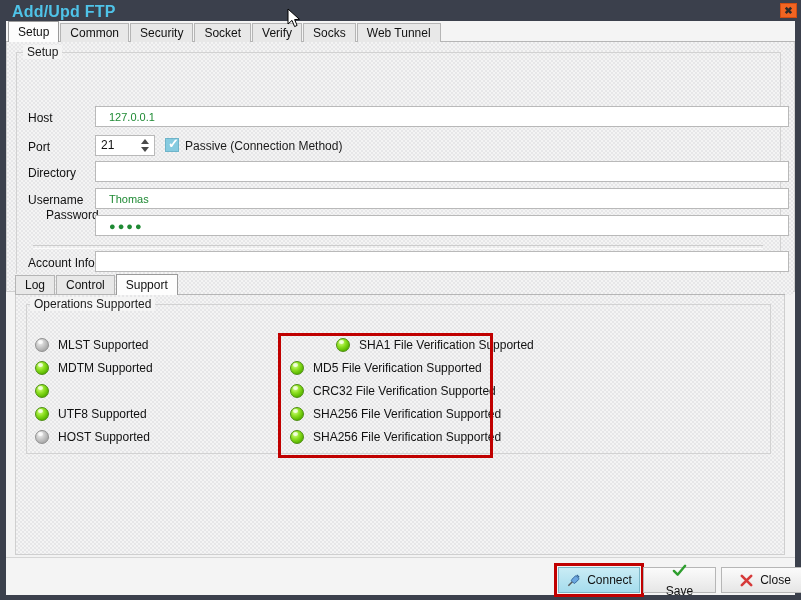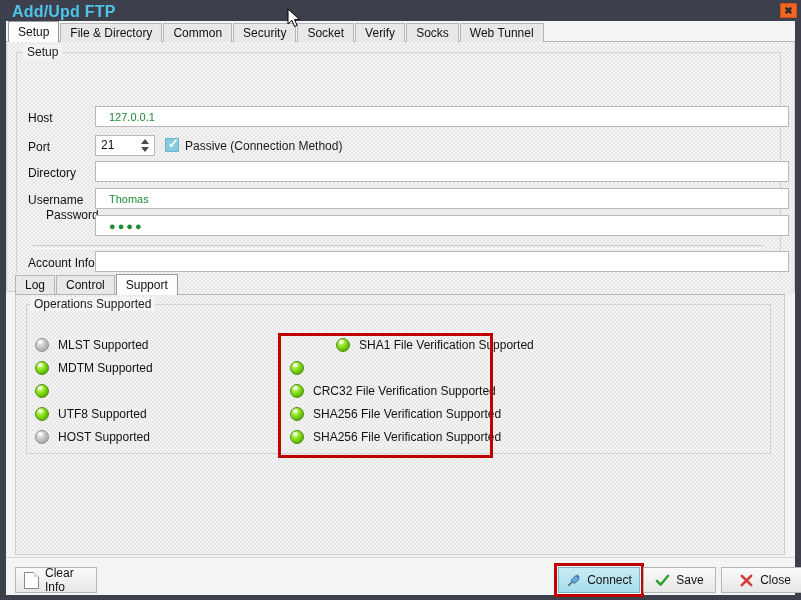--- a/index.html
+++ b/index.html
@@ -360,21 +360,21 @@
     border-color: #7cb7c8;
   }
   #btn-connect-ring {
     position: absolute;
     left: 548px; top: 542px;
     width: 90px; height: 34px;
     border: 3px solid #c00000;
     box-sizing: border-box;
     pointer-events: none;
   }
-  #btn-save { left: 637px; top: 546px; width: 73px; }
+  #btn-save { left: 637px; top: 546px; width: 73px; flex-direction: column; }
   #btn-close { left: 715px; top: 546px; width: 88px; }
 
   .ico { width: 15px; height: 15px; flex: 0 0 auto; display:block; }
 
   
   .page-ico {
     width: 13px; height: 15px;
     background: #ffffff;
     border: 1px solid #8a8a8a;
     position: relative;
@@ -407,21 +407,20 @@
     <div id="title-text">Add/Upd FTP</div>
     <div id="close-btn">✖</div>
   </div>
 
   <div id="client" class="hatch">
 
     <div id="tabstrip-top" class="hatch">
       <div class="tabline"></div>
       <div class="tabrow" id="top-tabrow">
           <div class="tab active">Setup</div>
-          <div class="tab">File &amp; Directory</div>
           <div class="tab">Common</div>
           <div class="tab">Security</div>
           <div class="tab">Socket</div>
           <div class="tab">Verify</div>
           <div class="tab">Socks</div>
           <div class="tab">Web Tunnel</div>
         </div>
     </div>
 
     <div id="setup-panel" class="hatch">
@@ -498,44 +497,41 @@
             <span class="led-label">HOST Supported</span>
           </div>
         </div>
       <div id="right-leds">
           <div class="led-row" style="left: 274px; top: 42px; padding-left: 46px;">
             <span class="led on"></span>
             <span class="led-label">SHA1 File Verification Supported</span>
           </div>
           <div class="led-row" style="left: 274px; top: 65px;">
             <span class="led on"></span>
+            <span class="led-label">MD5 File Verification Supported</span>
           </div>
           <div class="led-row" style="left: 274px; top: 88px;">
             <span class="led on"></span>
             <span class="led-label">CRC32 File Verification Supported</span>
           </div>
           <div class="led-row" style="left: 274px; top: 111px;">
             <span class="led on"></span>
             <span class="led-label">SHA256 File Verification Supported</span>
           </div>
           <div class="led-row" style="left: 274px; top: 134px;">
             <span class="led on"></span>
             <span class="led-label">SHA256 File Verification Supported</span>
           </div>
         </div>
     </div>
 
     <div id="hash-highlight"></div>
 
     <div id="actionbar" class="hatch"></div>
 
-    <div class="btn" id="btn-clear">
-      <span class="page-ico"></span>
-      <span>Clear Info</span>
-    </div>
 
     <div class="btn" id="btn-connect">
       <svg class="ico" viewBox="0 0 16 16">
         <line x1="2.5" y1="13.5" x2="7" y2="9" stroke="#5a5a5a" stroke-width="1.6"></line>
         <rect x="6" y="4.5" width="7.5" height="5.2" rx="1.2" transform="rotate(-45 9.7 7.1)" fill="#6ba7e0" stroke="#2e5f95" stroke-width="0.9"></rect>
         <line x1="11.5" y1="2" x2="14" y2="4.5" stroke="#2e5f95" stroke-width="1.4"></line>
       </svg>
       <span>Connect</span>
     </div>
     <div id="btn-connect-ring"></div>

